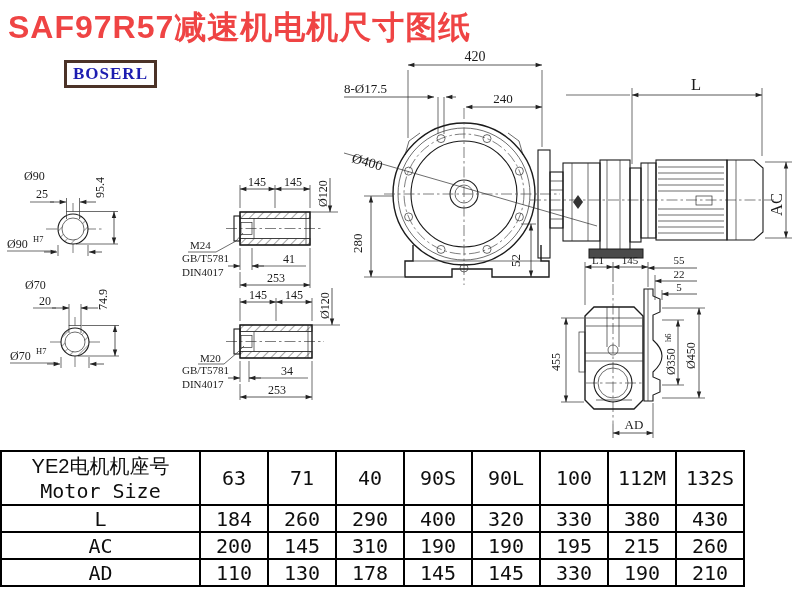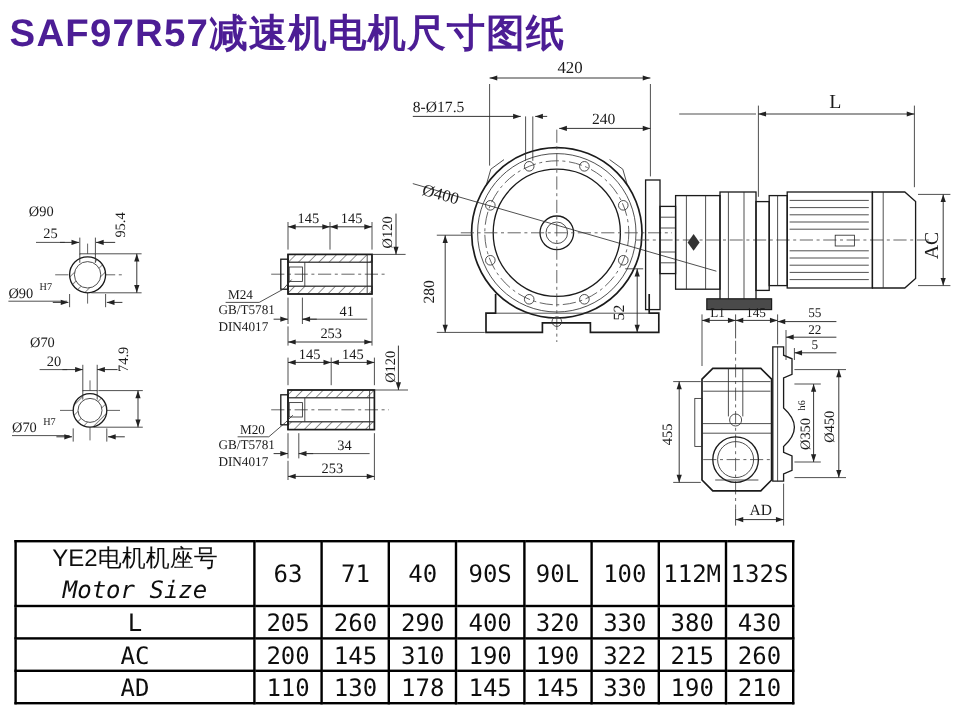--- a/index.html
+++ b/index.html
@@ -1,48 +1,49 @@
 <!DOCTYPE html>
 <html><head>
 <meta charset="utf-8">
 <style>
   html,body{margin:0;padding:0;background:#ffffff;}
   .page{position:relative;width:800px;height:595px;background:#fff;overflow:hidden;
         font-family:"Liberation Sans","DejaVu Sans",sans-serif;}
-  .title{position:absolute;left:8px;top:6px;font-size:32px;font-weight:bold;color:#4c1d95;
+  .title{position:absolute;left:8px;top:6px;font-size:32px;font-weight:bold;color:#ef4444;
          letter-spacing:1px;white-space:nowrap;}
   .logo{position:absolute;left:64px;top:60px;border:3px solid #4b3227;background:#fefefe;
         padding:0 6px;color:#1c1cb0;font-family:"Liberation Serif","DejaVu Serif",serif;
         font-weight:bold;font-size:17px;line-height:22px;letter-spacing:1px;}
   svg.draw{position:absolute;left:0;top:0;}
   .ds{font-family:"Liberation Serif","DejaVu Serif",serif;fill:#1b1b1b;}
   .f9{font-size:8.5px}.f11{font-size:11px}.f12{font-size:12px}.f13{font-size:13px}
   .f14{font-size:14px}.f16{font-size:16.5px}
   .o{stroke:#1b1b1b;stroke-width:1.4;fill:none}
   .o2{stroke:#1b1b1b;stroke-width:1.1;fill:none}
   .t{stroke:#2e2e2e;stroke-width:.7;fill:none}
   .m{stroke:#2e2e2e;stroke-width:.8;fill:none;marker-start:url(#arr);marker-end:url(#arr)}
   .me{stroke:#2e2e2e;stroke-width:.8;fill:none;marker-end:url(#arr)}
   .cl{stroke:#474747;stroke-width:.7;fill:none;stroke-dasharray:11 3 2.5 3}
-  table.spec{position:absolute;left:12px;top:450px;width:650px;border-collapse:collapse;
+  table.spec{position:absolute;left:0;top:450px;width:745px;border-collapse:collapse;
              table-layout:fixed;color:#0e0e0e;}
   table.spec td{border:2px solid #000;text-align:center;vertical-align:middle;padding:0;
                 font-family:"DejaVu Sans Mono","Liberation Mono",monospace;font-size:20px;}
   td.hcell{width:197px;}
   .hcn{font-family:"Liberation Sans","DejaVu Sans",sans-serif;font-size:20px;line-height:26px;}
-  .hen{font-size:20px;line-height:24px;font-style:italic;}
+  .hen{font-size:20px;line-height:24px;}
   tr.hrow td{height:52px;}
   tr.drow td{height:25px;}
 </style>
 </head>
 <body>
 
 <div class="page">
 
   <div class="title">SAF97R57减速机电机尺寸图纸</div>
+  <div class="logo">BOSERL</div>
 
   <svg class="draw" width="800" height="450" viewBox="0 0 800 450">
     <defs>
       <marker id="arr" viewBox="0 0 10 10" refX="10" refY="5" markerWidth="10" markerHeight="8" orient="auto-start-reverse">
           <path d="M0,1.6 L10,5 L0,8.4 Z" fill="#222"></path>
         </marker>
       <pattern id="h" patternUnits="userSpaceOnUse" width="6" height="6" patternTransform="rotate(45)">
         <rect width="6" height="6" fill="#fff"></rect>
         <line x1="0" y1="0" x2="0" y2="6" stroke="#5a5a5a" stroke-width="1.1"></line>
       </pattern>
@@ -352,37 +353,37 @@
       <td>71</td>
       <td>40</td>
       <td>90S</td>
       <td>90L</td>
       <td>100</td>
       <td>112M</td>
       <td>132S</td>
     </tr>
     <tr class="drow">
       <td>L</td>
-      <td>205</td>
+      <td>184</td>
       <td>260</td>
       <td>290</td>
       <td>400</td>
       <td>320</td>
       <td>330</td>
       <td>380</td>
       <td>430</td>
     </tr>
     <tr class="drow">
       <td>AC</td>
       <td>200</td>
       <td>145</td>
       <td>310</td>
       <td>190</td>
       <td>190</td>
-      <td>322</td>
+      <td>195</td>
       <td>215</td>
       <td>260</td>
     </tr>
     <tr class="drow">
       <td>AD</td>
       <td>110</td>
       <td>130</td>
       <td>178</td>
       <td>145</td>
       <td>145</td>

